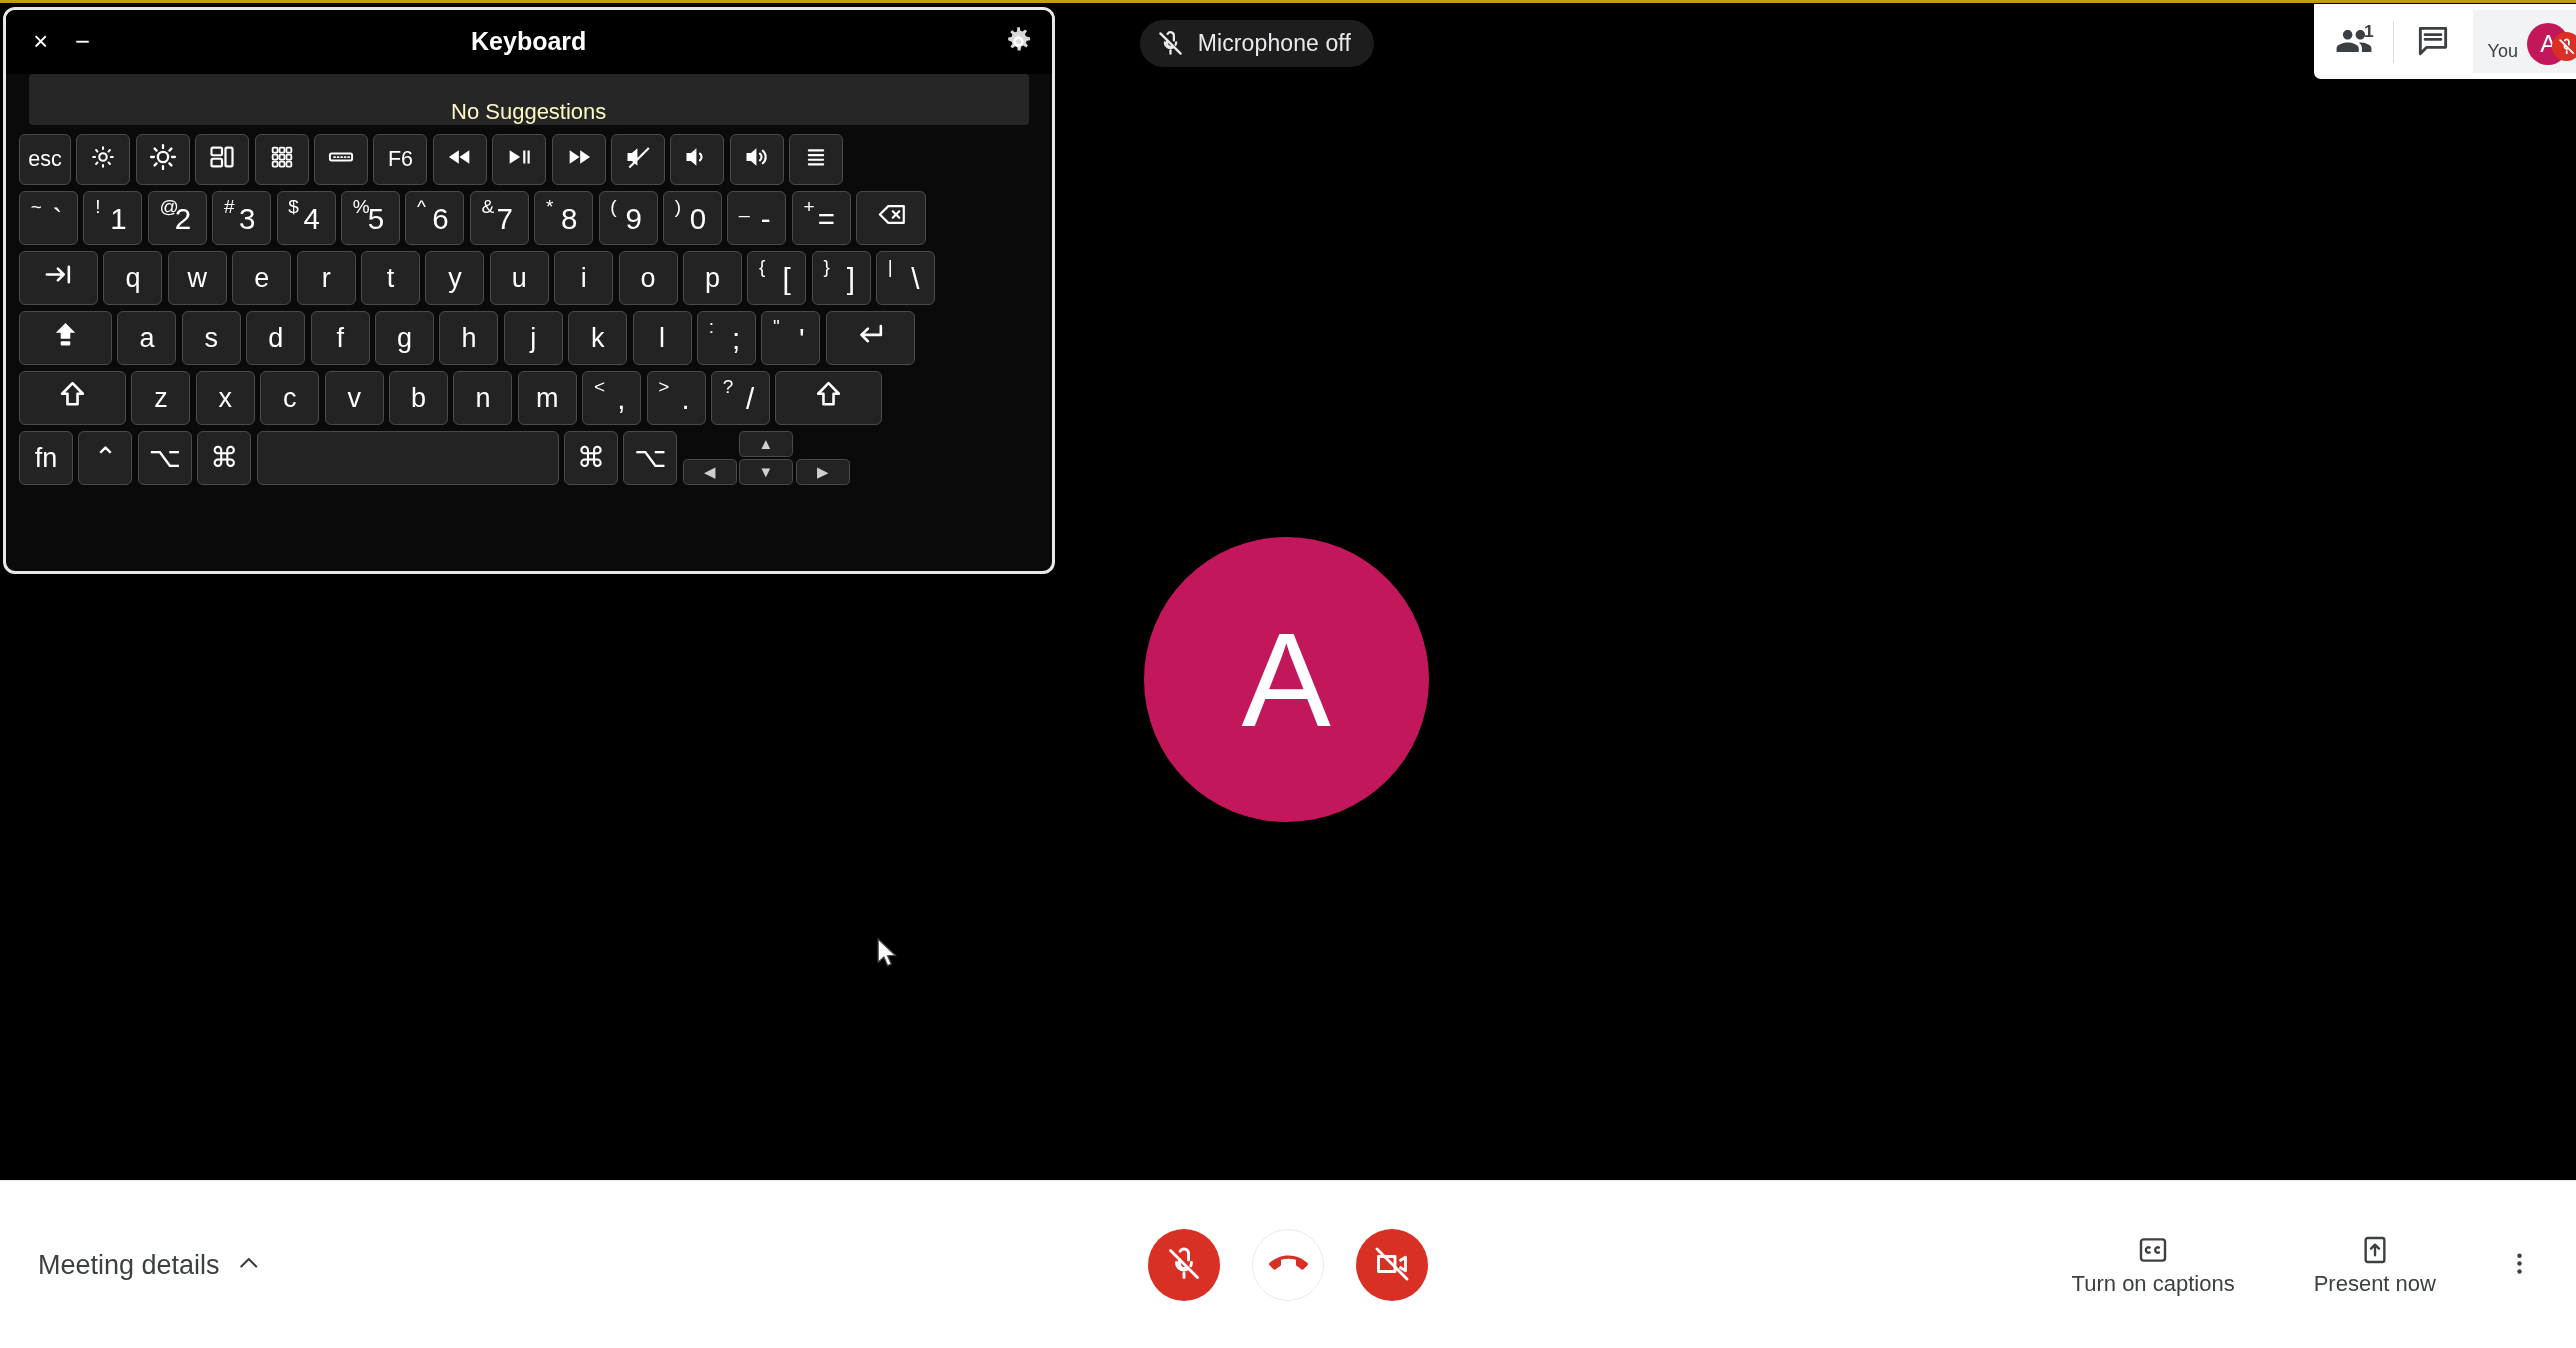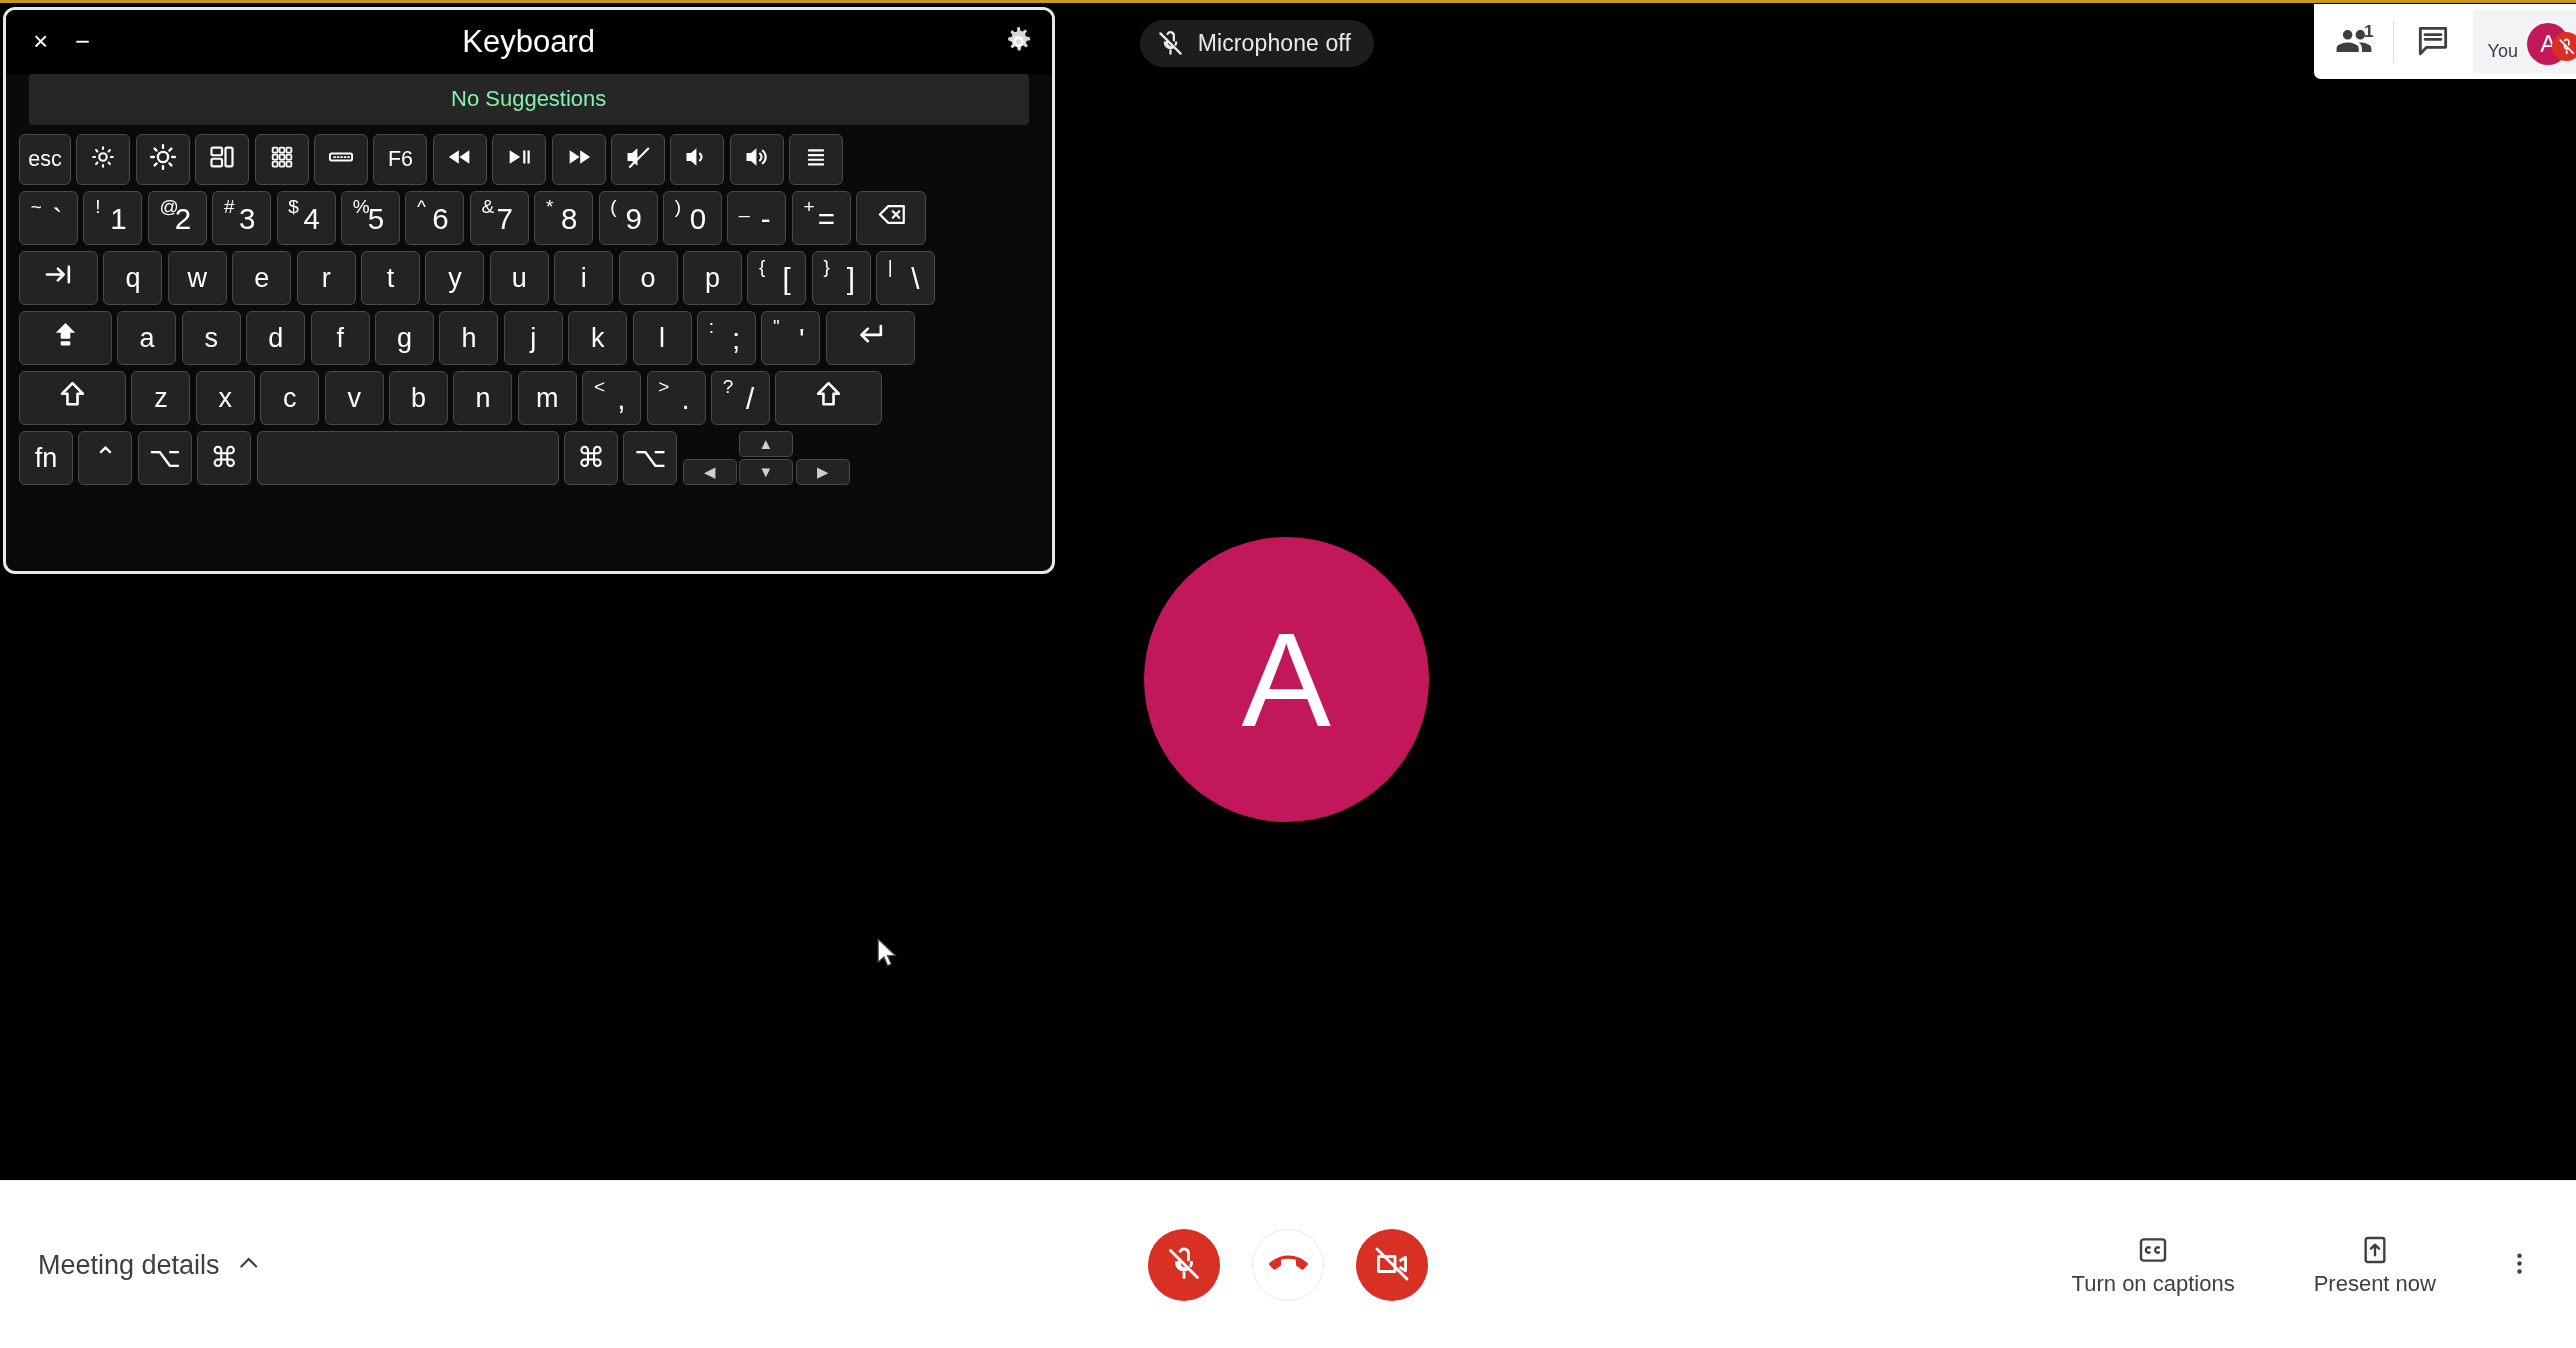--- a/index.html
+++ b/index.html
@@ -144,36 +144,36 @@
     padding: 0;
     overflow: hidden;
   }
   .kbd-titlebar {
     height: 64px; position: relative;
     display: flex; align-items: center;
     background: #000;
   }
   .kbd-title {
     position: absolute; left: 0; right: 0; text-align: center;
-    color: #fff; font-size: 31px; font-weight: 400;
+    color: #fff; font-size: 25px; font-weight: 700;
   }
   .kbd-win-btn {
     color: #fff; font-size: 25.5px; line-height: 1;
     width: 38px; text-align: center; z-index: 2;
   }
   .kbd-close { margin-left: 16px; }
   .kbd-min { margin-left: 4px; }
   .kbd-gear { position: absolute; right: 17.4px; z-index:2; width: 31px; height: 31px; }
   .kbd-gear svg { width: 31px; height: 31px; }
 
   .suggestions {
     margin: 0 23px; height: 51px;
     background: #262626; border-radius: 4px;
-    display: flex; align-items: center; justify-content: center;
-    color: #86efac; font-size: 22px;
+    display: flex; align-items: flex-end; justify-content: center;
+    color: #fef9c3; font-size: 22px;
   }
 
   .kb-rows { padding: 9.4px 13.4px 9.4px 13.4px; }
   .kb-row { display: flex; gap: 5.4px; margin-bottom: 6px; }
   .key {
     background: #232323;
     border: 0.7px solid #4a4a4a;
     border-radius: 6px;
     height: 54px;
     flex: 1 1 0;

